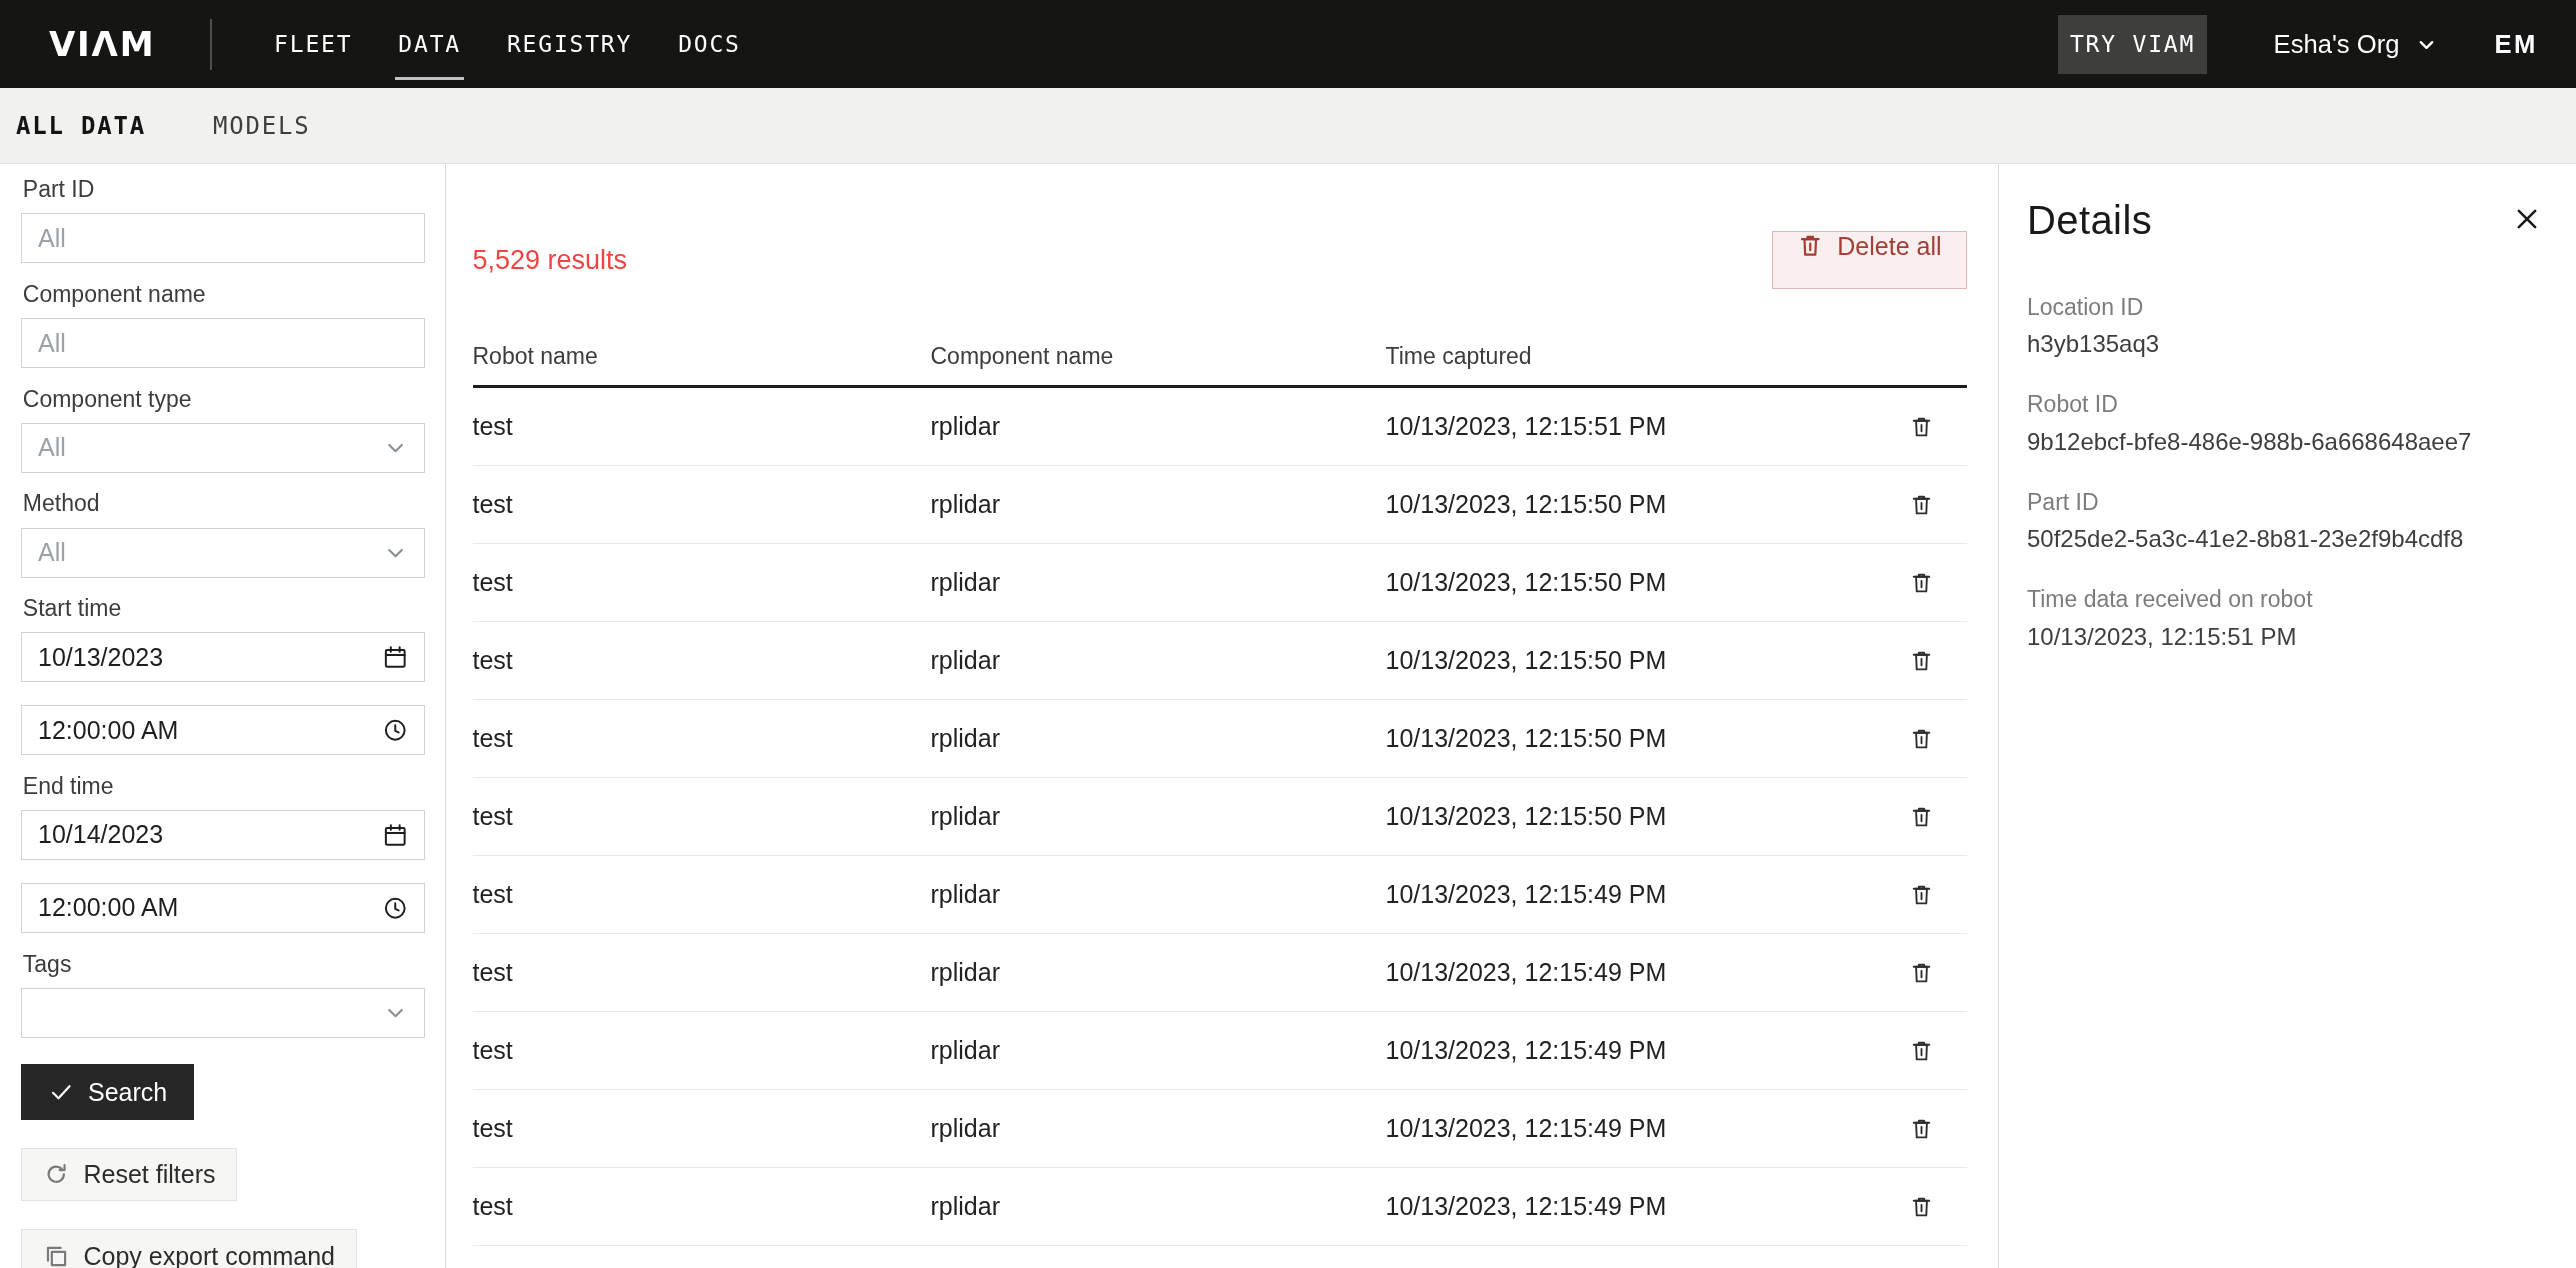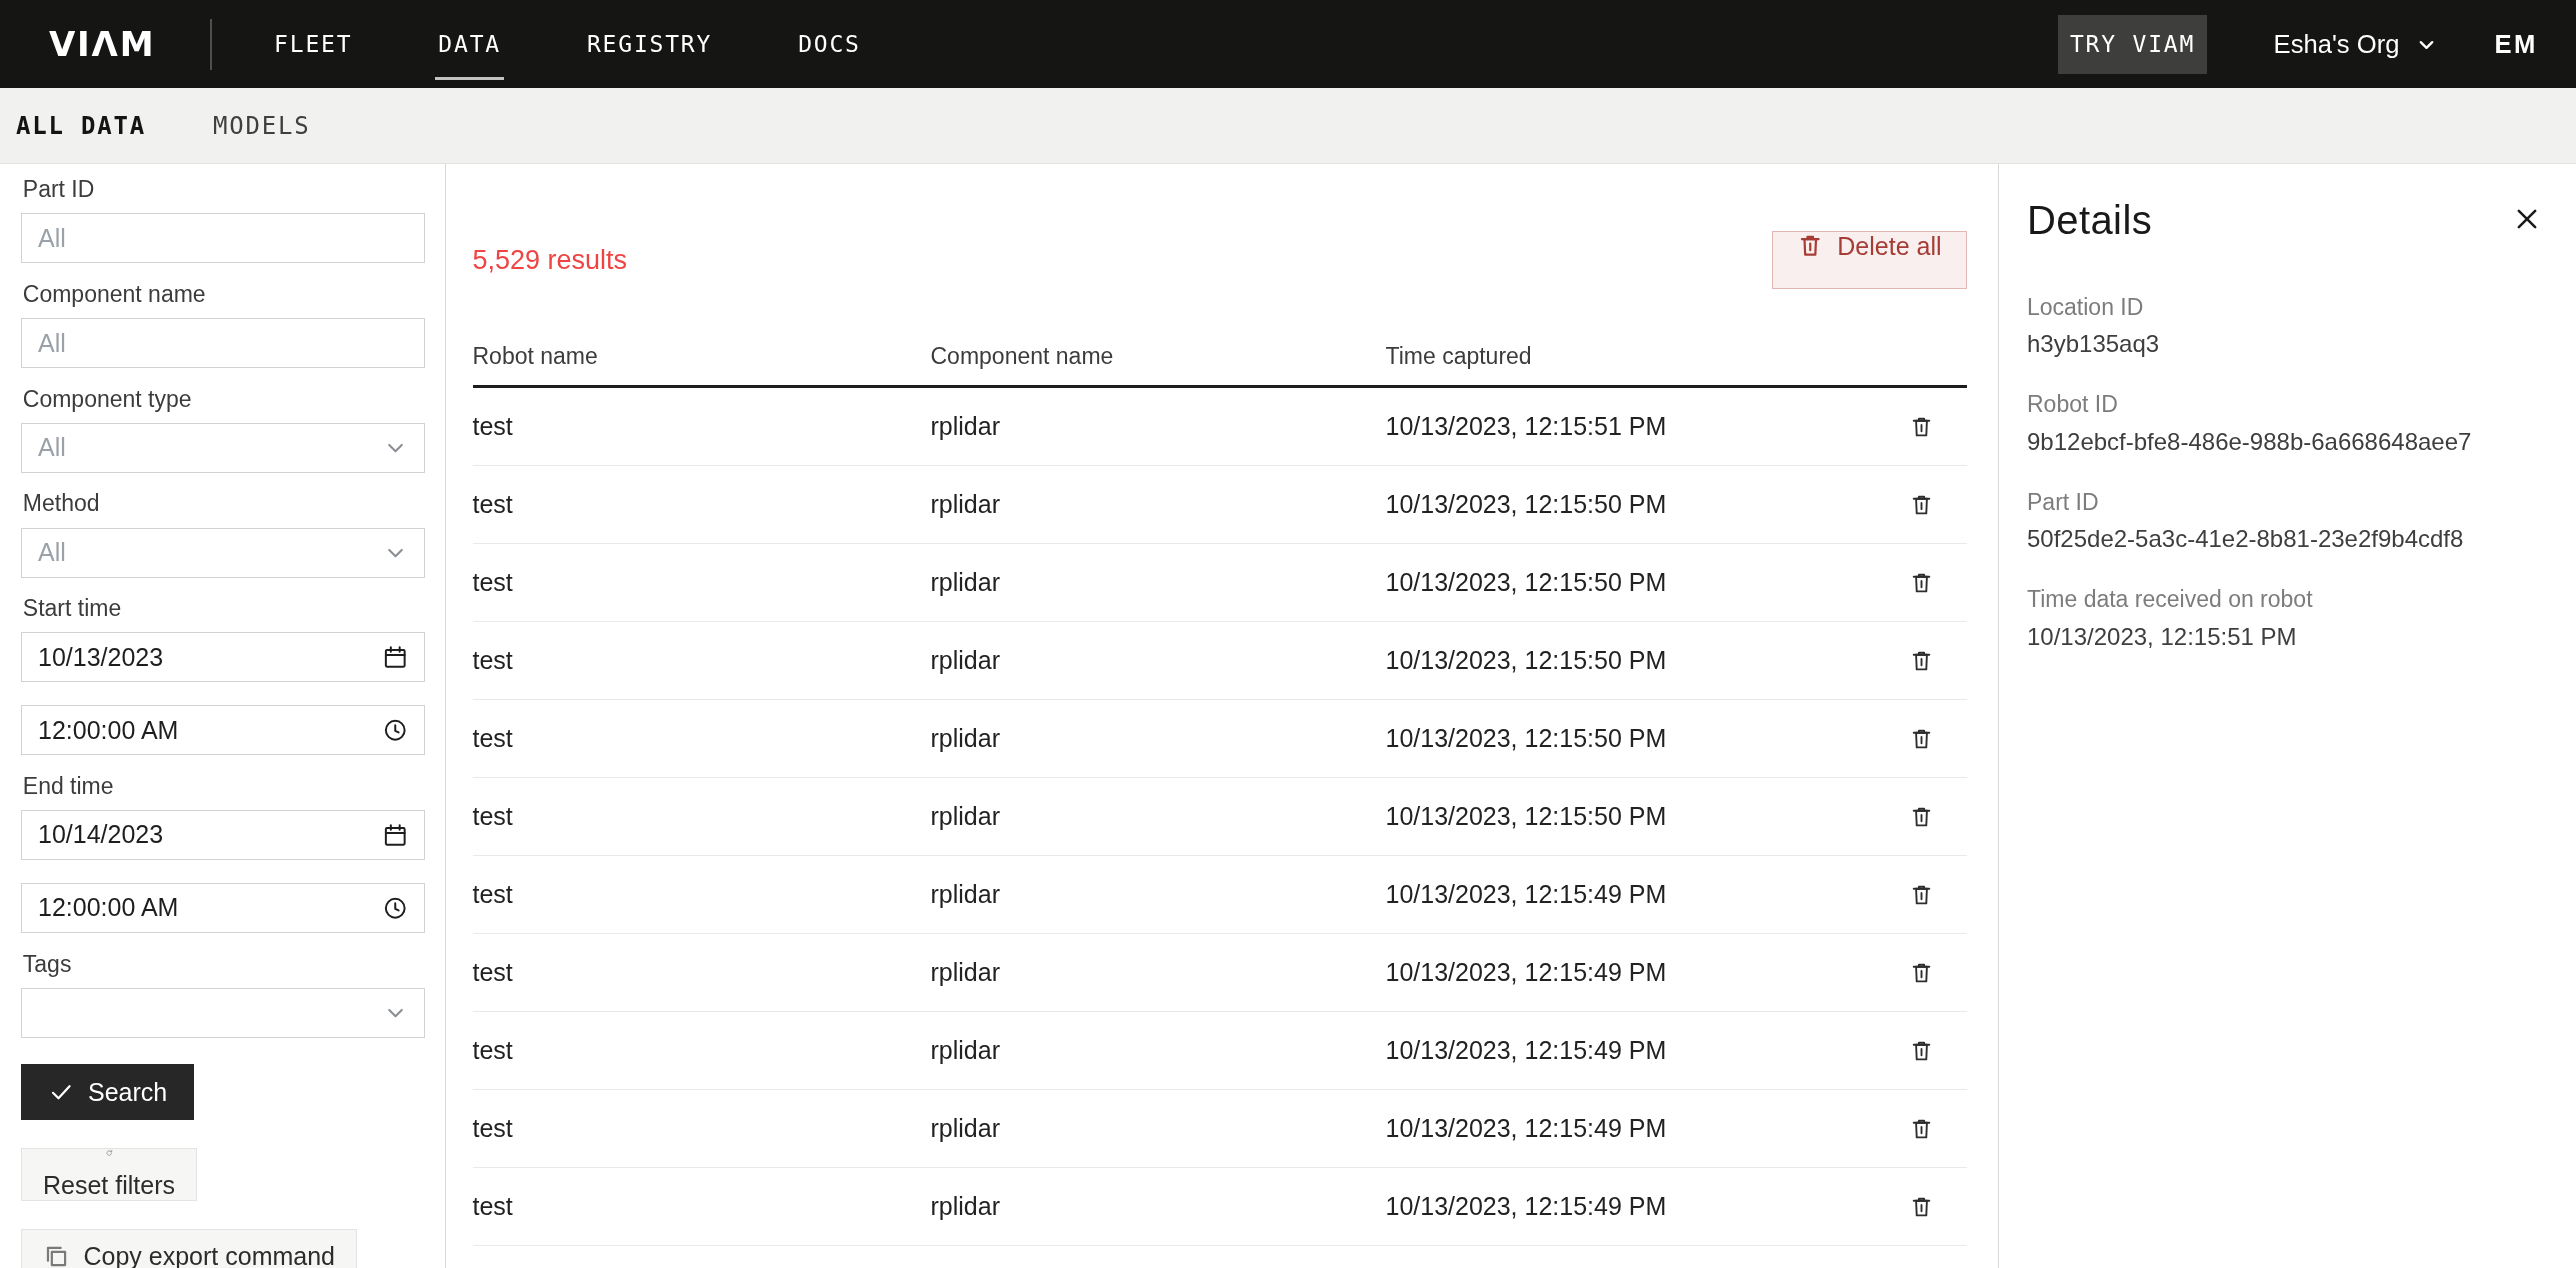--- a/index.html
+++ b/index.html
@@ -30,21 +30,21 @@
   *{margin:0;padding:0;box-sizing:border-box;}
   html,body{width:2576px;height:1269px;overflow:hidden;background:#ffffff;
     font-family:"Liberation Sans","DejaVu Sans",sans-serif;color:var(--text-dark);}
   button{font-family:inherit;background:none;border:none;cursor:pointer;}
   svg.ic{display:block;fill:none;stroke:currentColor;stroke-width:2;stroke-linecap:round;stroke-linejoin:round;}
 
   
   .topnav{height:88px;background:var(--nav-bg);display:flex;align-items:center;padding:0 38px 0 49px;}
   .logo{font-family:"DejaVu Sans",sans-serif;font-weight:800;font-size:34px;color:#fff;letter-spacing:1.8px;cursor:pointer;}
   .nav-divider{width:1.8px;height:51px;background:var(--nav-divider);margin:0 62px 0 55px;}
-  .nav-links{display:flex;align-items:center;gap:40px;}
+  .nav-links{display:flex;align-items:center;}
   .nav-link{font-family:"DejaVu Sans Mono","Liberation Mono",monospace;font-size:23px;letter-spacing:1.8px;
     color:#ffffff;margin-right:46px;position:relative;text-decoration:none;cursor:pointer;}
   .nav-link.active::after{content:"";position:absolute;left:-3.5px;right:-3.5px;bottom:-23px;height:3.5px;background:#c2c2c2;}
   .topnav-right{margin-left:auto;display:flex;align-items:center;}
   .try-viam{height:59px;padding:0 11.5px;background:var(--try-bg);color:#fff;
     font-family:"DejaVu Sans Mono","Liberation Mono",monospace;font-size:23px;letter-spacing:1.8px;margin-right:67px;}
   .org-switcher{display:flex;align-items:center;gap:16px;color:#fff;font-size:25.6px;margin-right:56px;cursor:pointer;}
   .org-switcher .ic{width:23px;height:23px;stroke-width:2.4;}
   .user-initials{font-size:25.6px;font-weight:700;letter-spacing:2.6px;color:#fff;cursor:pointer;}
 
@@ -69,21 +69,21 @@
   .fselect .sel-value{color:var(--placeholder);}
   .fselect .ic{width:25px;height:25px;color:#8a8f94;}
   .fdate{justify-content:space-between;color:#1e1e1e;cursor:text;}
   .fdate .ic{width:26.5px;height:26.5px;color:#1e1e1e;stroke-width:1.8;}
   .fdate.timegap{margin-top:23px;}
   .btn-search{margin-top:26.5px;height:56px;padding:0 26.5px;background:var(--btn-dark);color:#fff;
     font-size:25px;display:inline-flex;align-items:center;gap:14px;}
   .btn-search .ic{width:26.5px;height:26.5px;}
   .btn-light{height:53px;padding:0 21px;background:var(--light-btn-bg);border:1.8px solid var(--light-btn-border);
     color:#2c2c2c;font-size:25px;display:inline-flex;align-items:center;gap:14px;}
-  .btn-reset{margin-top:28px;flex-direction:column;}
+  .btn-reset{margin-top:28px;}
   .btn-copy{margin-top:28px;height:55px;}
   .btn-light .ic{width:26.5px;height:26.5px;color:#7a7a7a;}
 
   
   .content{flex:1;padding:36px 0 0 26.5px;overflow:hidden;}
   .tabs{width:598px;display:flex;align-items:flex-end;border-bottom:2.6px solid var(--tab-line);height:56px;}
   .tab{font-size:26.5px;color:var(--tab-inactive);margin-right:56px;padding-bottom:17.6px;cursor:pointer;white-space:nowrap;}
   .tab.files{margin-right:34px;}
   .tab.active{font-weight:700;color:var(--tab-active);padding:0 24px 16px;border-bottom:4.4px solid #19191a;
     margin-bottom:-3.5px;margin-right:32px;}

